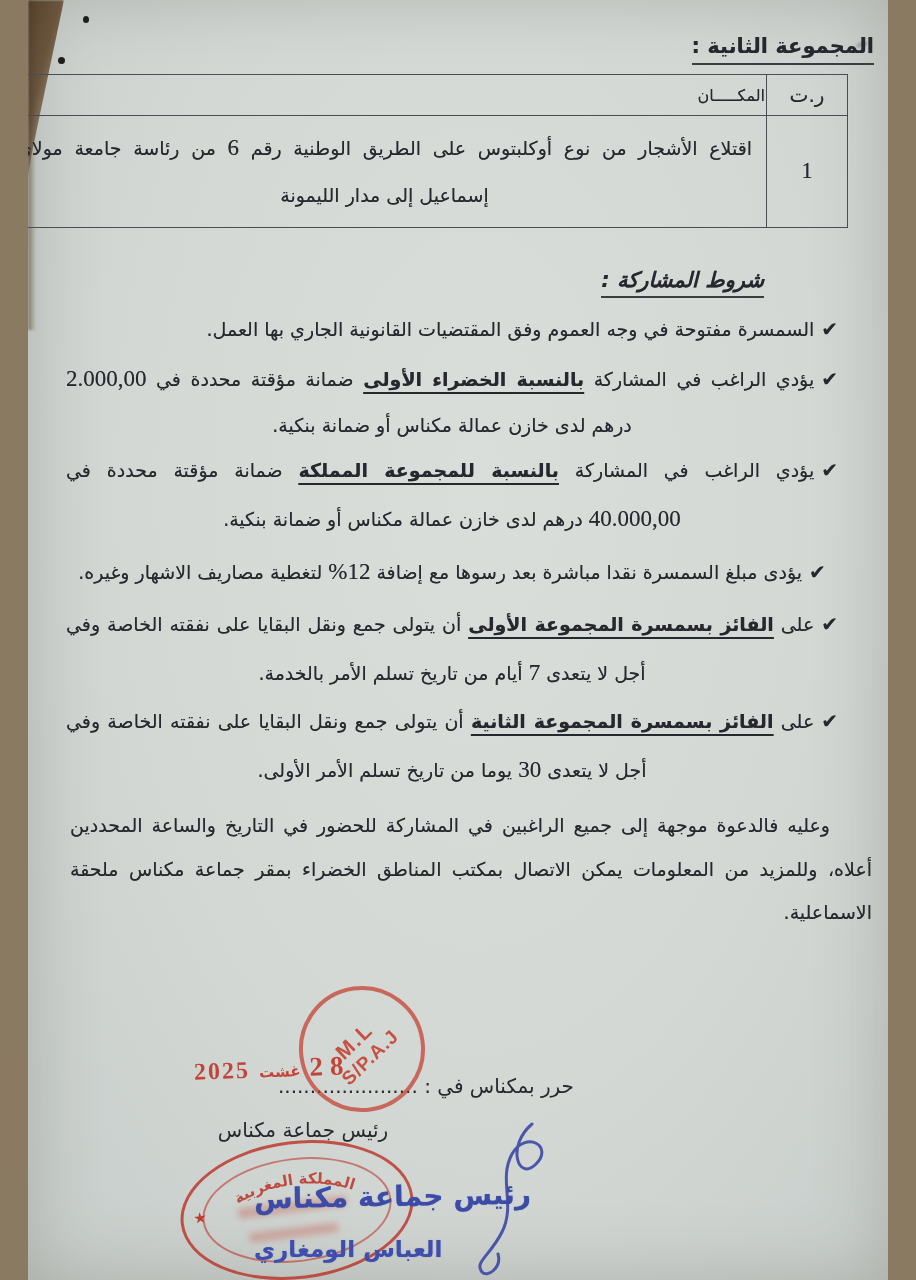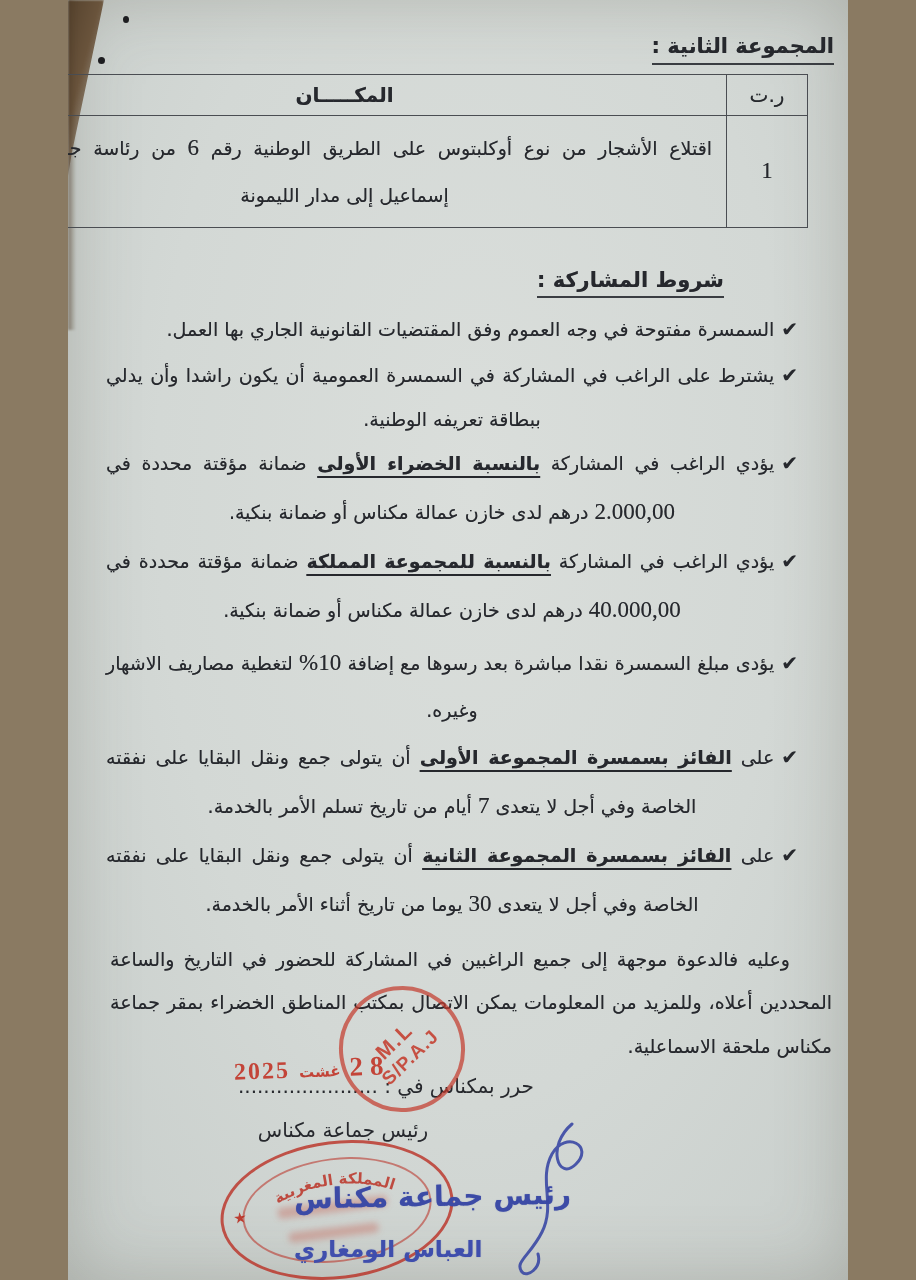--- a/index.html
+++ b/index.html
@@ -1,18 +1,18 @@
 <!DOCTYPE html>
 <html lang="ar" dir="rtl"><head>
 <meta charset="utf-8">
 <style>
   html,body{margin:0;padding:0;}
   body{background:#8a7a62;font-family:"DejaVu Sans",sans-serif;}
   .page{
-    position:relative;width:780px;height:1280px;margin:0 auto;overflow:hidden;
+    position:relative;width:860px;height:1280px;margin:0 auto;overflow:hidden;
     background:radial-gradient(ellipse at 52% 38%, #dadedb 0%, #d3d8d5 55%, #c7cdca 100%);
     box-shadow:inset 0 0 70px rgba(95,88,74,.28);
     color:#26282d;
   }
   
   .corner-dark{position:absolute;top:0;left:0;width:36px;height:220px;
     background:linear-gradient(105deg,#55422d 0%,#6a543c 35%,rgba(106,84,60,0) 78%);
     clip-path:polygon(0 0,100% 0,10% 70%,0 80%);filter:blur(1px);}
   .edge-strip{position:absolute;top:0;left:0;width:8px;height:330px;
     background:linear-gradient(to right,rgba(80,62,42,.55),rgba(80,62,42,0));filter:blur(1px);}
@@ -24,27 +24,27 @@
 
   
   .doc{position:relative;padding:34px 12px 0 12px;text-shadow:0 0 .6px rgba(40,42,48,.5);}
   .title{display:inline-block;margin:0 2px 0 0;font-size:21px;font-weight:700;
     padding-bottom:5px;border-bottom:2px solid #3a3d42;}
   .title-row{text-align:right;}
 
   table.groups{border-collapse:collapse;margin:9px 28px 0 30px;width:846px;table-layout:fixed;}
   table.groups th,table.groups td{border:1.8px solid #4a4d52;vertical-align:middle;}
   th.c-index{width:78px;font-weight:400;font-size:20px;height:38px;}
-  th.c-place{font-weight:700;font-size:20px;letter-spacing:.5px;}
+  th.c-place{font-weight:400;font-size:16px;letter-spacing:.5px;text-align:right;}
   td.v-index{text-align:center;font-family:"Liberation Serif","DejaVu Serif",serif;font-size:23px;}
   td.v-place{padding:6px 14px 10px 14px;font-size:19px;line-height:2.25;
     text-align:justify;text-align-last:center;}
 
   h2.section{margin:40px 112px 6px 16px;font-size:21px;font-weight:700;display:table;
-    padding-bottom:4px;border-bottom:2px solid #3a3d42;}
+    padding-bottom:4px;border-bottom:2px solid #3a3d42;font-style:italic;}
   h2.section.notes-h{margin-top:14px;}
 
   .items{padding:2px 38px 0 26px;}
   .item{font-size:19px;line-height:2.25;margin:1px 0;text-align:justify;}
   .item.wrapc{text-align-last:center;}
   .check{font-weight:700;font-size:20px;margin-left:7px;letter-spacing:-1px;}
   .bu{font-weight:700;text-decoration:underline;text-underline-offset:6px;text-decoration-thickness:1.6px;}
   .num{font-family:"Liberation Serif","DejaVu Serif",serif;font-size:23px;unicode-bidi:embed;direction:ltr;}
 
   p.closing{margin:8px 4px 0 30px;font-size:19px;line-height:2.3;text-align:justify;text-indent:42px;}
@@ -113,30 +113,29 @@
           <td class="v-index">1</td>
           <td class="v-place"><span>اقتلاع الأشجار من نوع أوكلبتوس على الطريق الوطنية رقم </span><span class="num">6</span><span> من رئاسة جامعة مولاي إسماعيل إلى مدار الليمونة</span></td>
         </tr>
       </tbody>
     </table>
 
     <h2 class="section">شروط المشاركة :</h2>
 
     <div class="items">
       <div class="item"><span class="check">✔</span><span>السمسرة مفتوحة في وجه العموم وفق المقتضيات القانونية الجاري بها العمل.</span></div>
-      <div class="item wrapc"><span class="check">✔</span><span>يشترط على الراغب في المشاركة في السمسرة العمومية أن يكون راشدا وأن يدلي ببطاقة تعريفه الوطنية.</span></div>
       <div class="item wrapc"><span class="check">✔</span><span>يؤدي الراغب في المشاركة </span><span class="bu">بالنسبة الخضراء الأولى</span><span> ضمانة مؤقتة محددة في </span><span class="num">2.000,00</span><span> درهم لدى خازن عمالة مكناس أو ضمانة بنكية.</span></div>
       <div class="item wrapc"><span class="check">✔</span><span>يؤدي الراغب في المشاركة </span><span class="bu">بالنسبة للمجموعة المملكة</span><span> ضمانة مؤقتة محددة في </span><span class="num">40.000,00</span><span> درهم لدى خازن عمالة مكناس أو ضمانة بنكية.</span></div>
-      <div class="item wrapc"><span class="check">✔</span><span>يؤدى مبلغ السمسرة نقدا مباشرة بعد رسوها مع إضافة </span><span class="num">%10</span><span> لتغطية مصاريف الاشهار وغيره.</span></div>
+      <div class="item wrapc"><span class="check">✔</span><span>يؤدى مبلغ السمسرة نقدا مباشرة بعد رسوها مع إضافة </span><span class="num">%12</span><span> لتغطية مصاريف الاشهار وغيره.</span></div>
     </div>
 
 
     <div class="items">
       <div class="item wrapc"><span class="check">✔</span><span>على </span><span class="bu">الفائز بسمسرة المجموعة الأولى</span><span> أن يتولى جمع ونقل البقايا على نفقته الخاصة وفي أجل لا يتعدى </span><span class="num">7</span><span> أيام من تاريخ تسلم الأمر بالخدمة.</span></div>
-      <div class="item wrapc"><span class="check">✔</span><span>على </span><span class="bu">الفائز بسمسرة المجموعة الثانية</span><span> أن يتولى جمع ونقل البقايا على نفقته الخاصة وفي أجل لا يتعدى </span><span class="num">30</span><span> يوما من تاريخ أثناء الأمر بالخدمة.</span></div>
+      <div class="item wrapc"><span class="check">✔</span><span>على </span><span class="bu">الفائز بسمسرة المجموعة الثانية</span><span> أن يتولى جمع ونقل البقايا على نفقته الخاصة وفي أجل لا يتعدى </span><span class="num">30</span><span> يوما من تاريخ تسلم الأمر الأولى.</span></div>
     </div>
 
     <p class="closing">وعليه فالدعوة موجهة إلى جميع الراغبين في المشاركة للحضور في التاريخ والساعة المحددين أعلاه، وللمزيد من المعلومات يمكن الاتصال بمكتب المناطق الخضراء بمقر جماعة مكناس ملحقة الاسماعلية.</p>
   </div>
 
   <div class="written-line">
     <span>حرر بمكناس في :</span>
     <span class="dots">......................</span>
   </div>
 

